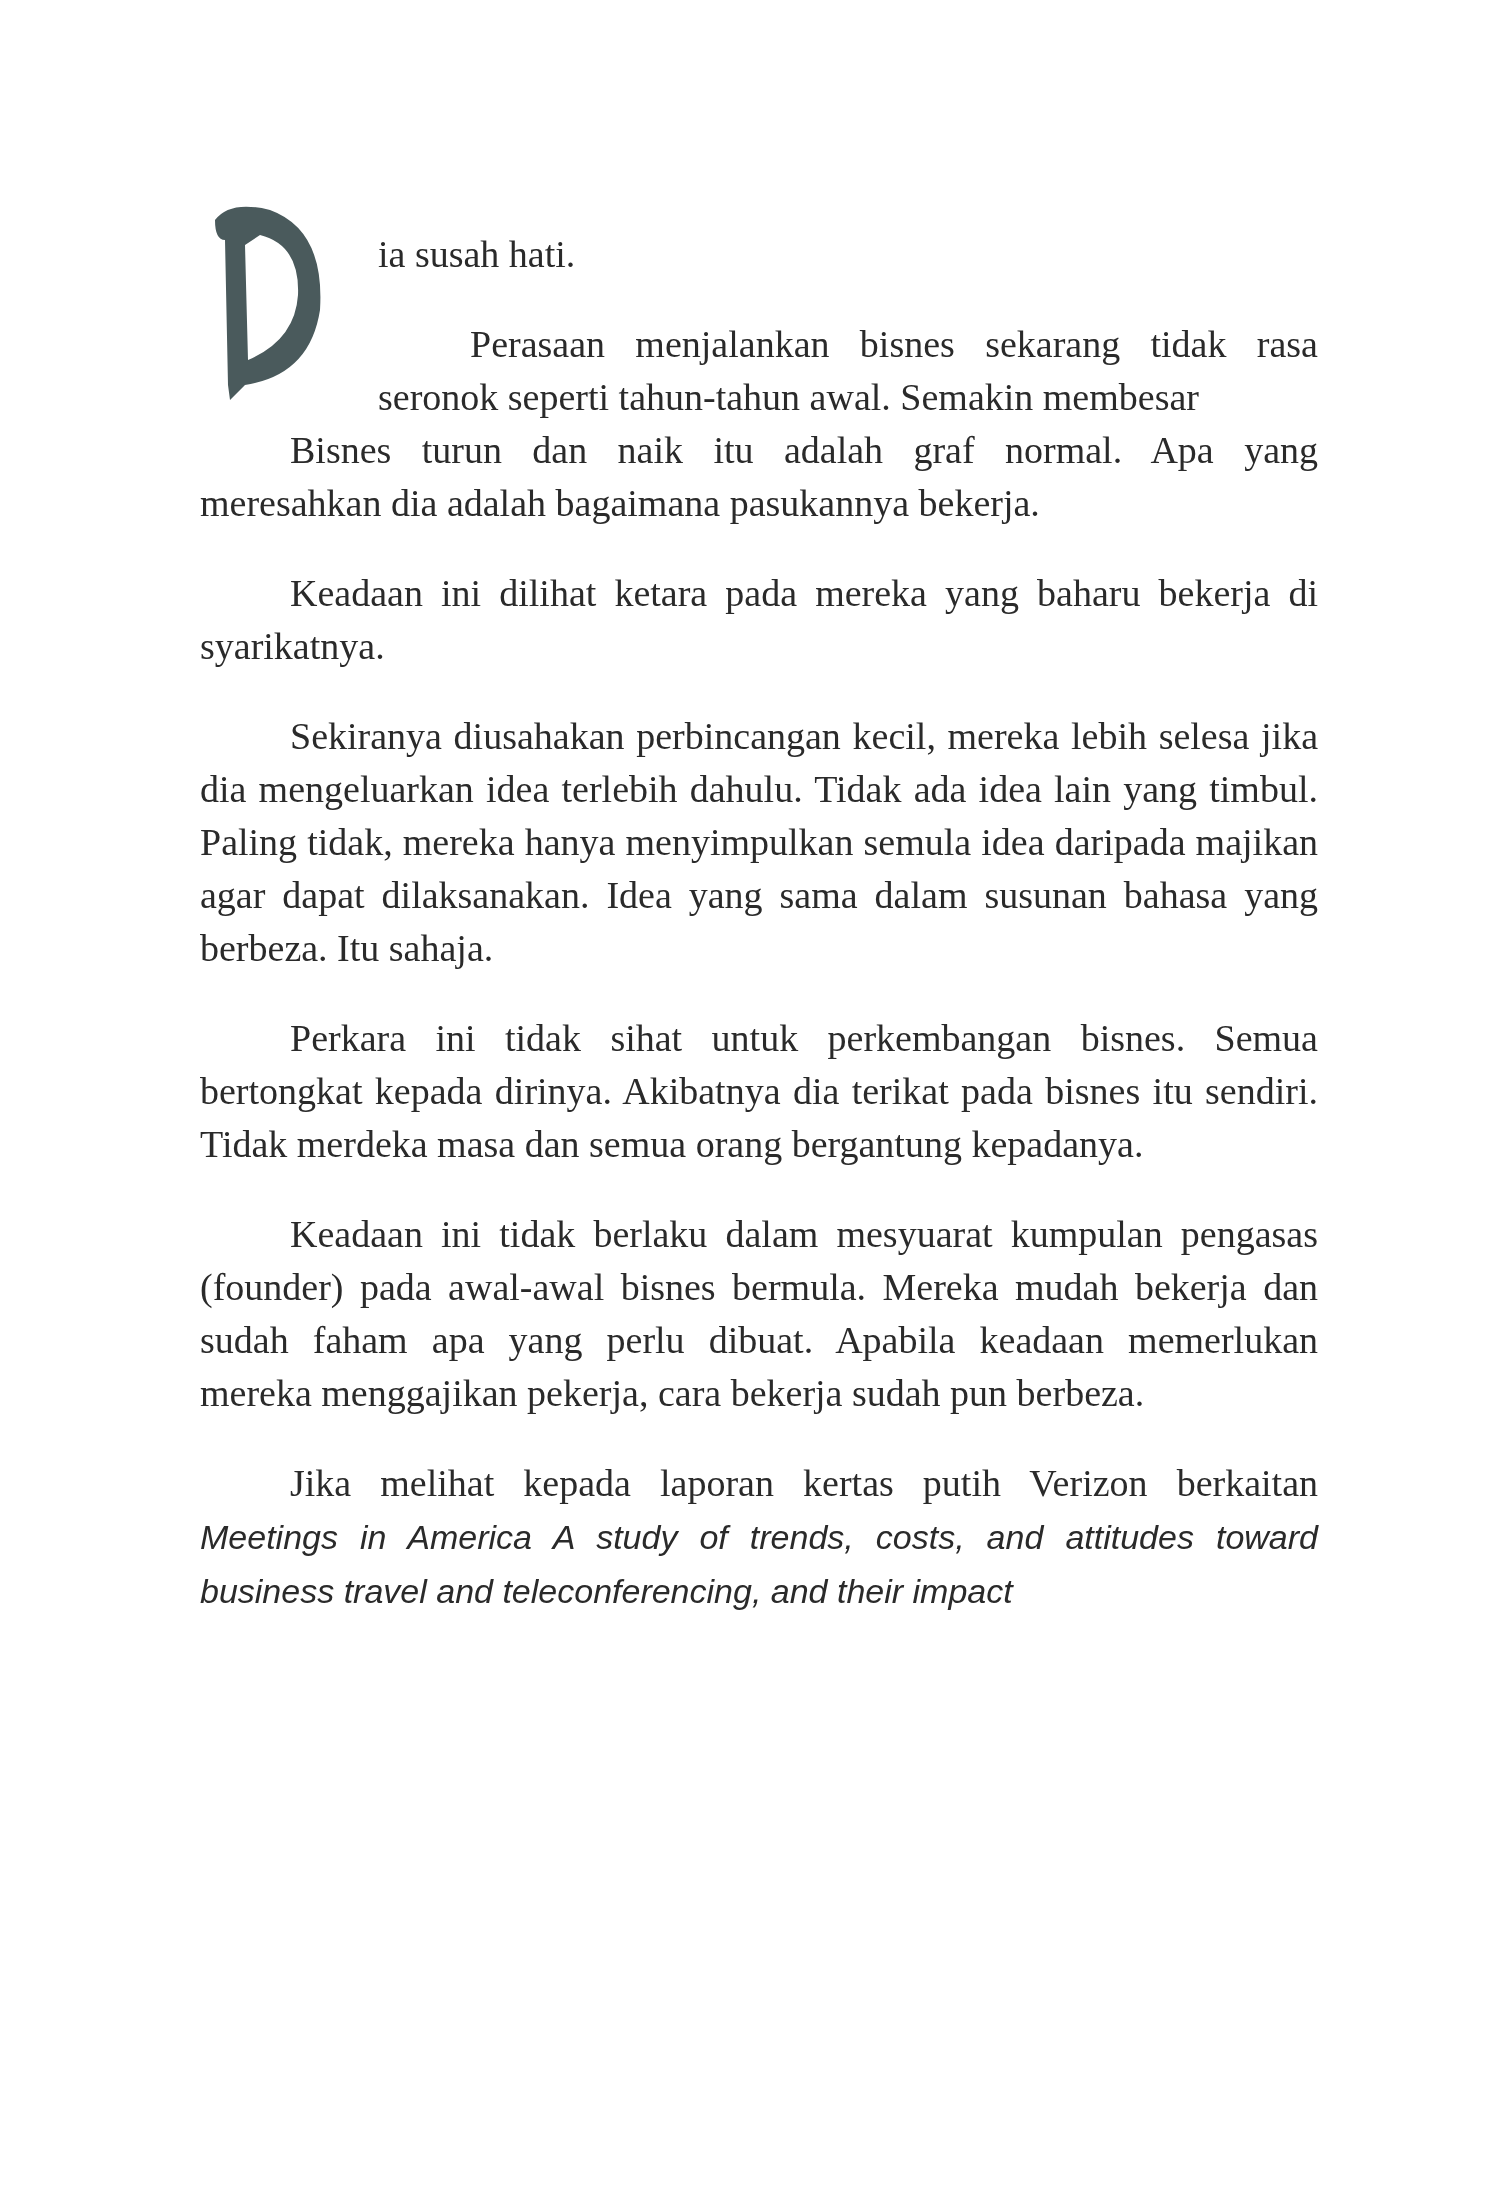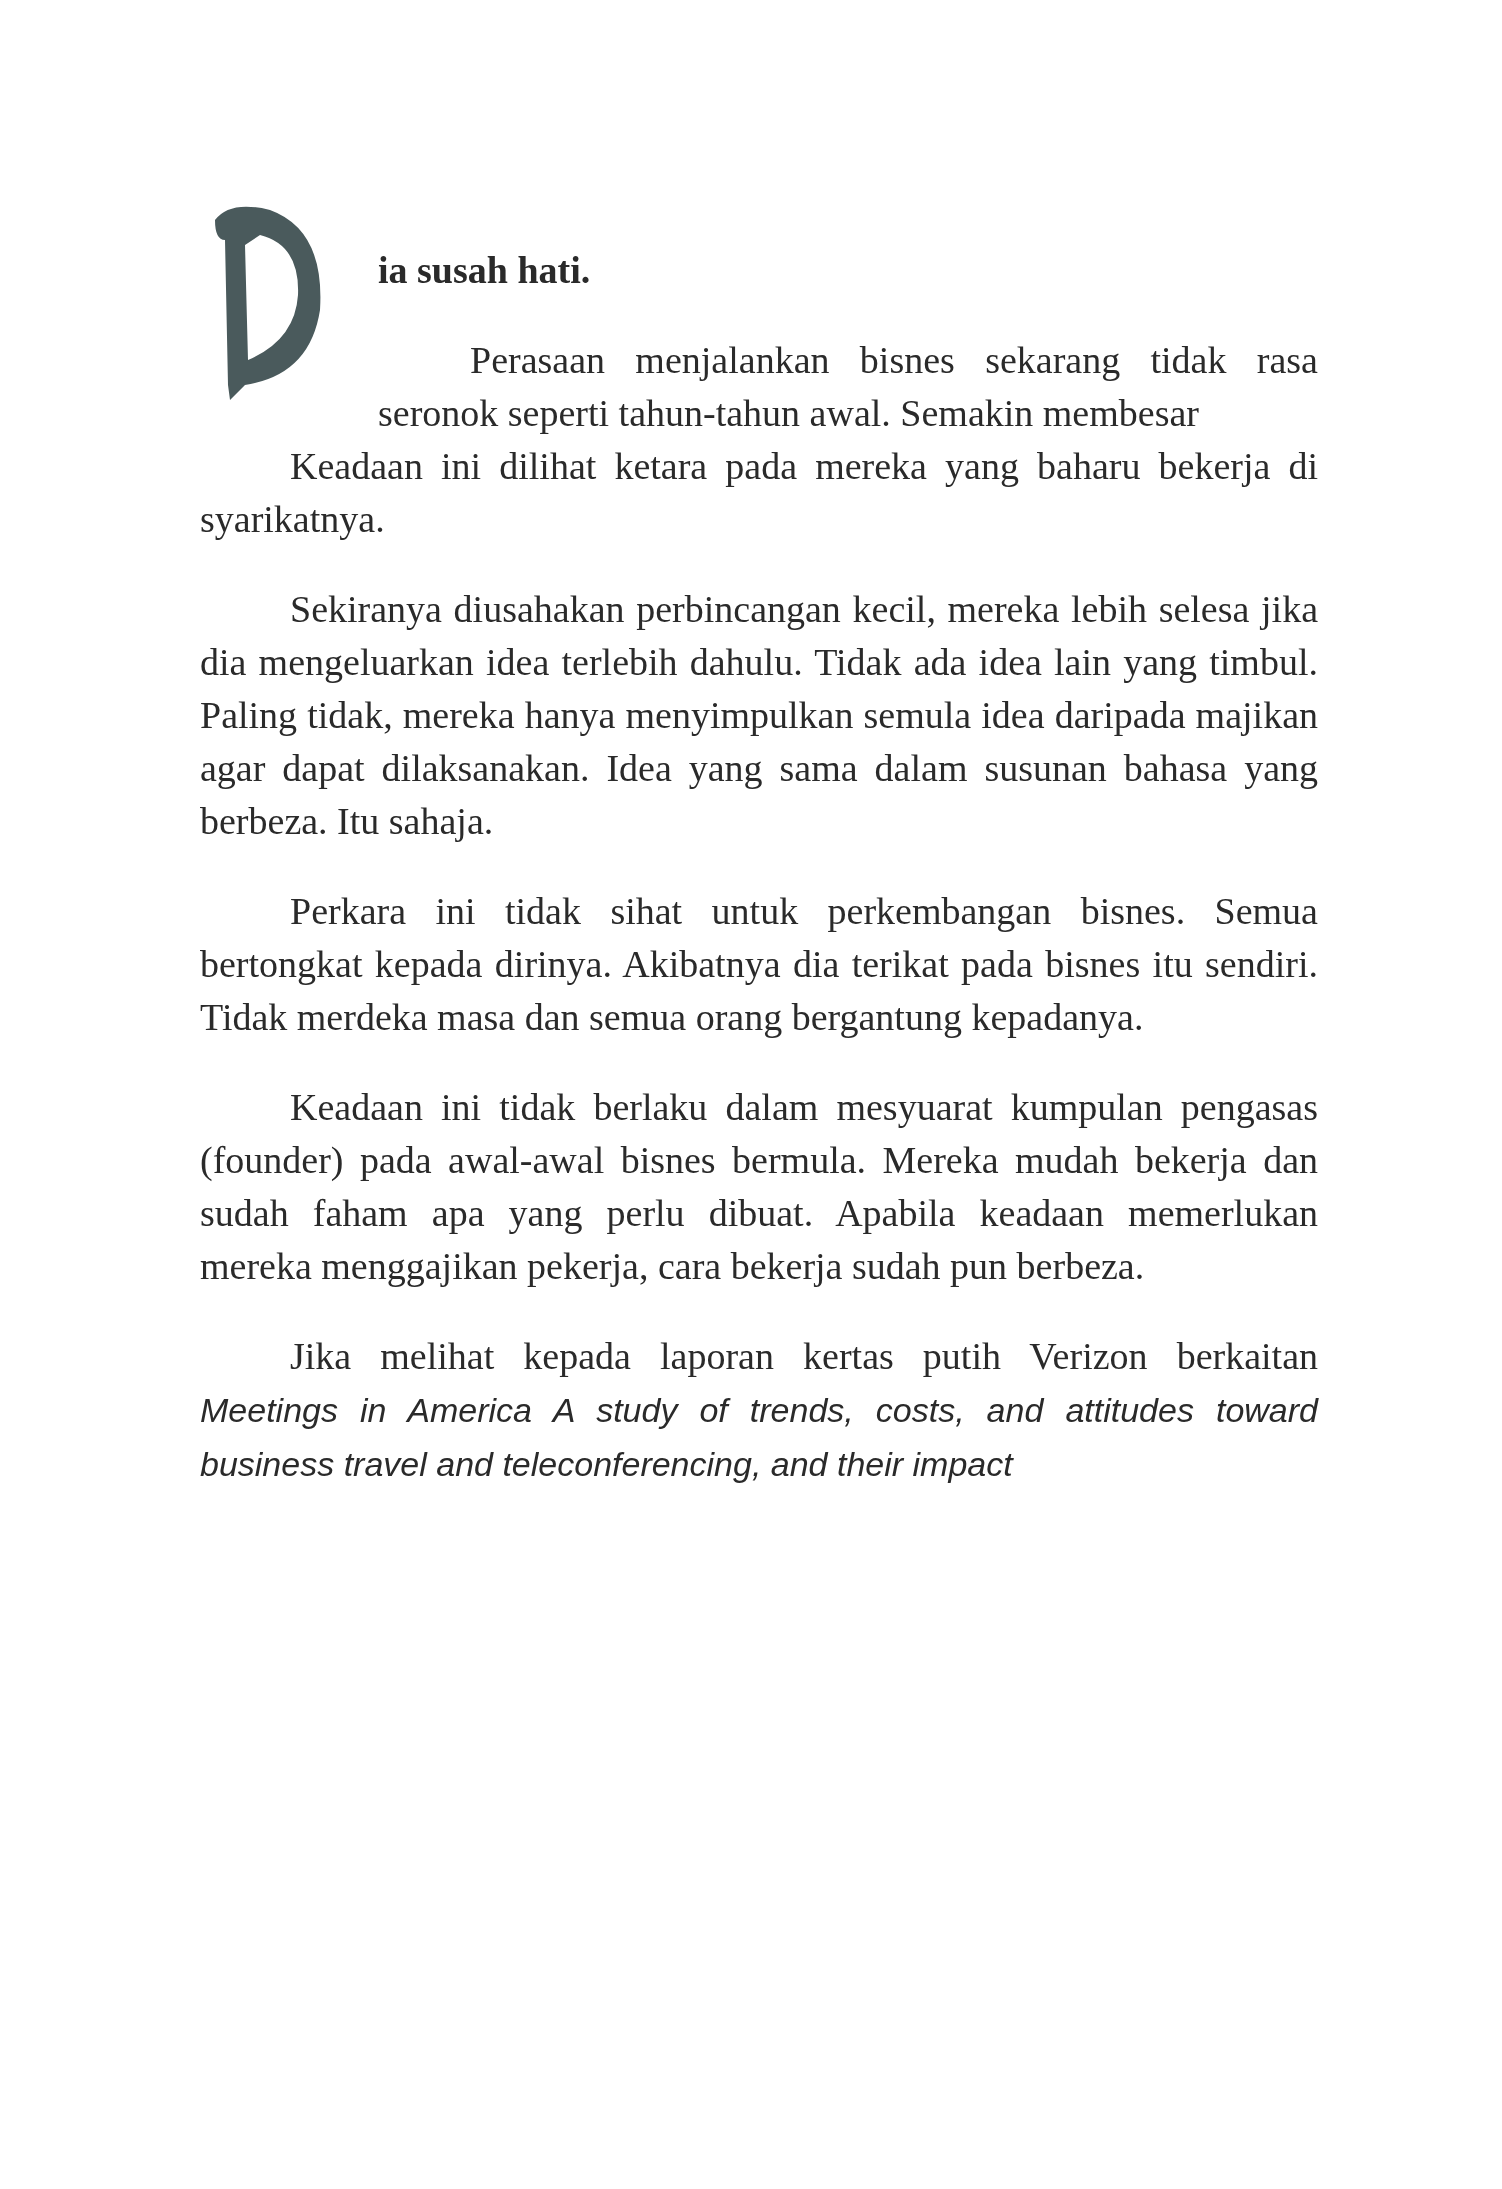--- a/index.html
+++ b/index.html
@@ -12,20 +12,21 @@
   .p2b{text-indent:0;margin-bottom:37px;}
   .ital{font-style:italic;font-family:Liberation Sans, sans-serif;font-size:34px;}
 </style>
 </head>
 <body>
 
 <div class="page">
   <svg class="dropcap" viewBox="0 0 140 200">
     <path d="M15 20 Q30 0 70 10 Q125 30 120 110 Q110 175 45 185 L30 200 L28 185 L25 40 Q15 40 15 20 Z M45 45 L48 160 Q95 140 98 95 Q100 45 60 35 Z" fill="#4a5a5c" fill-rule="evenodd"></path>
   </svg>
-  <p class="l1" style="margin-top:44px;font-weight:bold;">ia susah hati.</p>
+  <p class="l1" style="margin-top:28px;">ia susah hati.</p>
   <p class="p2">Perasaan menjalankan bisnes sekarang tidak rasa seronok seperti tahun-tahun awal. Semakin membesar</p>
+  <p>Bisnes turun dan naik itu adalah graf normal. Apa yang meresahkan dia adalah bagaimana pasukannya bekerja.</p>
   <p>Keadaan ini dilihat ketara pada mereka yang baharu bekerja di syarikatnya.</p>
   <p>Sekiranya diusahakan perbincangan kecil, mereka lebih selesa jika dia mengeluarkan idea terlebih dahulu. Tidak ada idea lain yang timbul. Paling tidak, mereka hanya menyimpulkan semula idea daripada majikan agar dapat dilaksanakan. Idea yang sama dalam susunan bahasa yang berbeza. Itu sahaja.</p>
   <p>Perkara ini tidak sihat untuk perkembangan bisnes. Semua bertongkat kepada dirinya. Akibatnya dia terikat pada bisnes itu sendiri. Tidak merdeka masa dan semua orang bergantung kepadanya.</p>
   <p>Keadaan ini tidak berlaku dalam mesyuarat kumpulan pengasas (founder) pada awal-awal bisnes bermula. Mereka mudah bekerja dan sudah faham apa yang perlu dibuat. Apabila keadaan memerlukan mereka menggajikan pekerja, cara bekerja sudah pun berbeza.</p>
   <p style="margin-bottom:0"><span>Jika melihat kepada laporan kertas putih Verizon berkaitan</span> <span class="ital">Meetings in America A study of trends, costs, and attitudes toward business travel and teleconferencing, and their impact</span></p>
 </div>
 
 </body></html>

